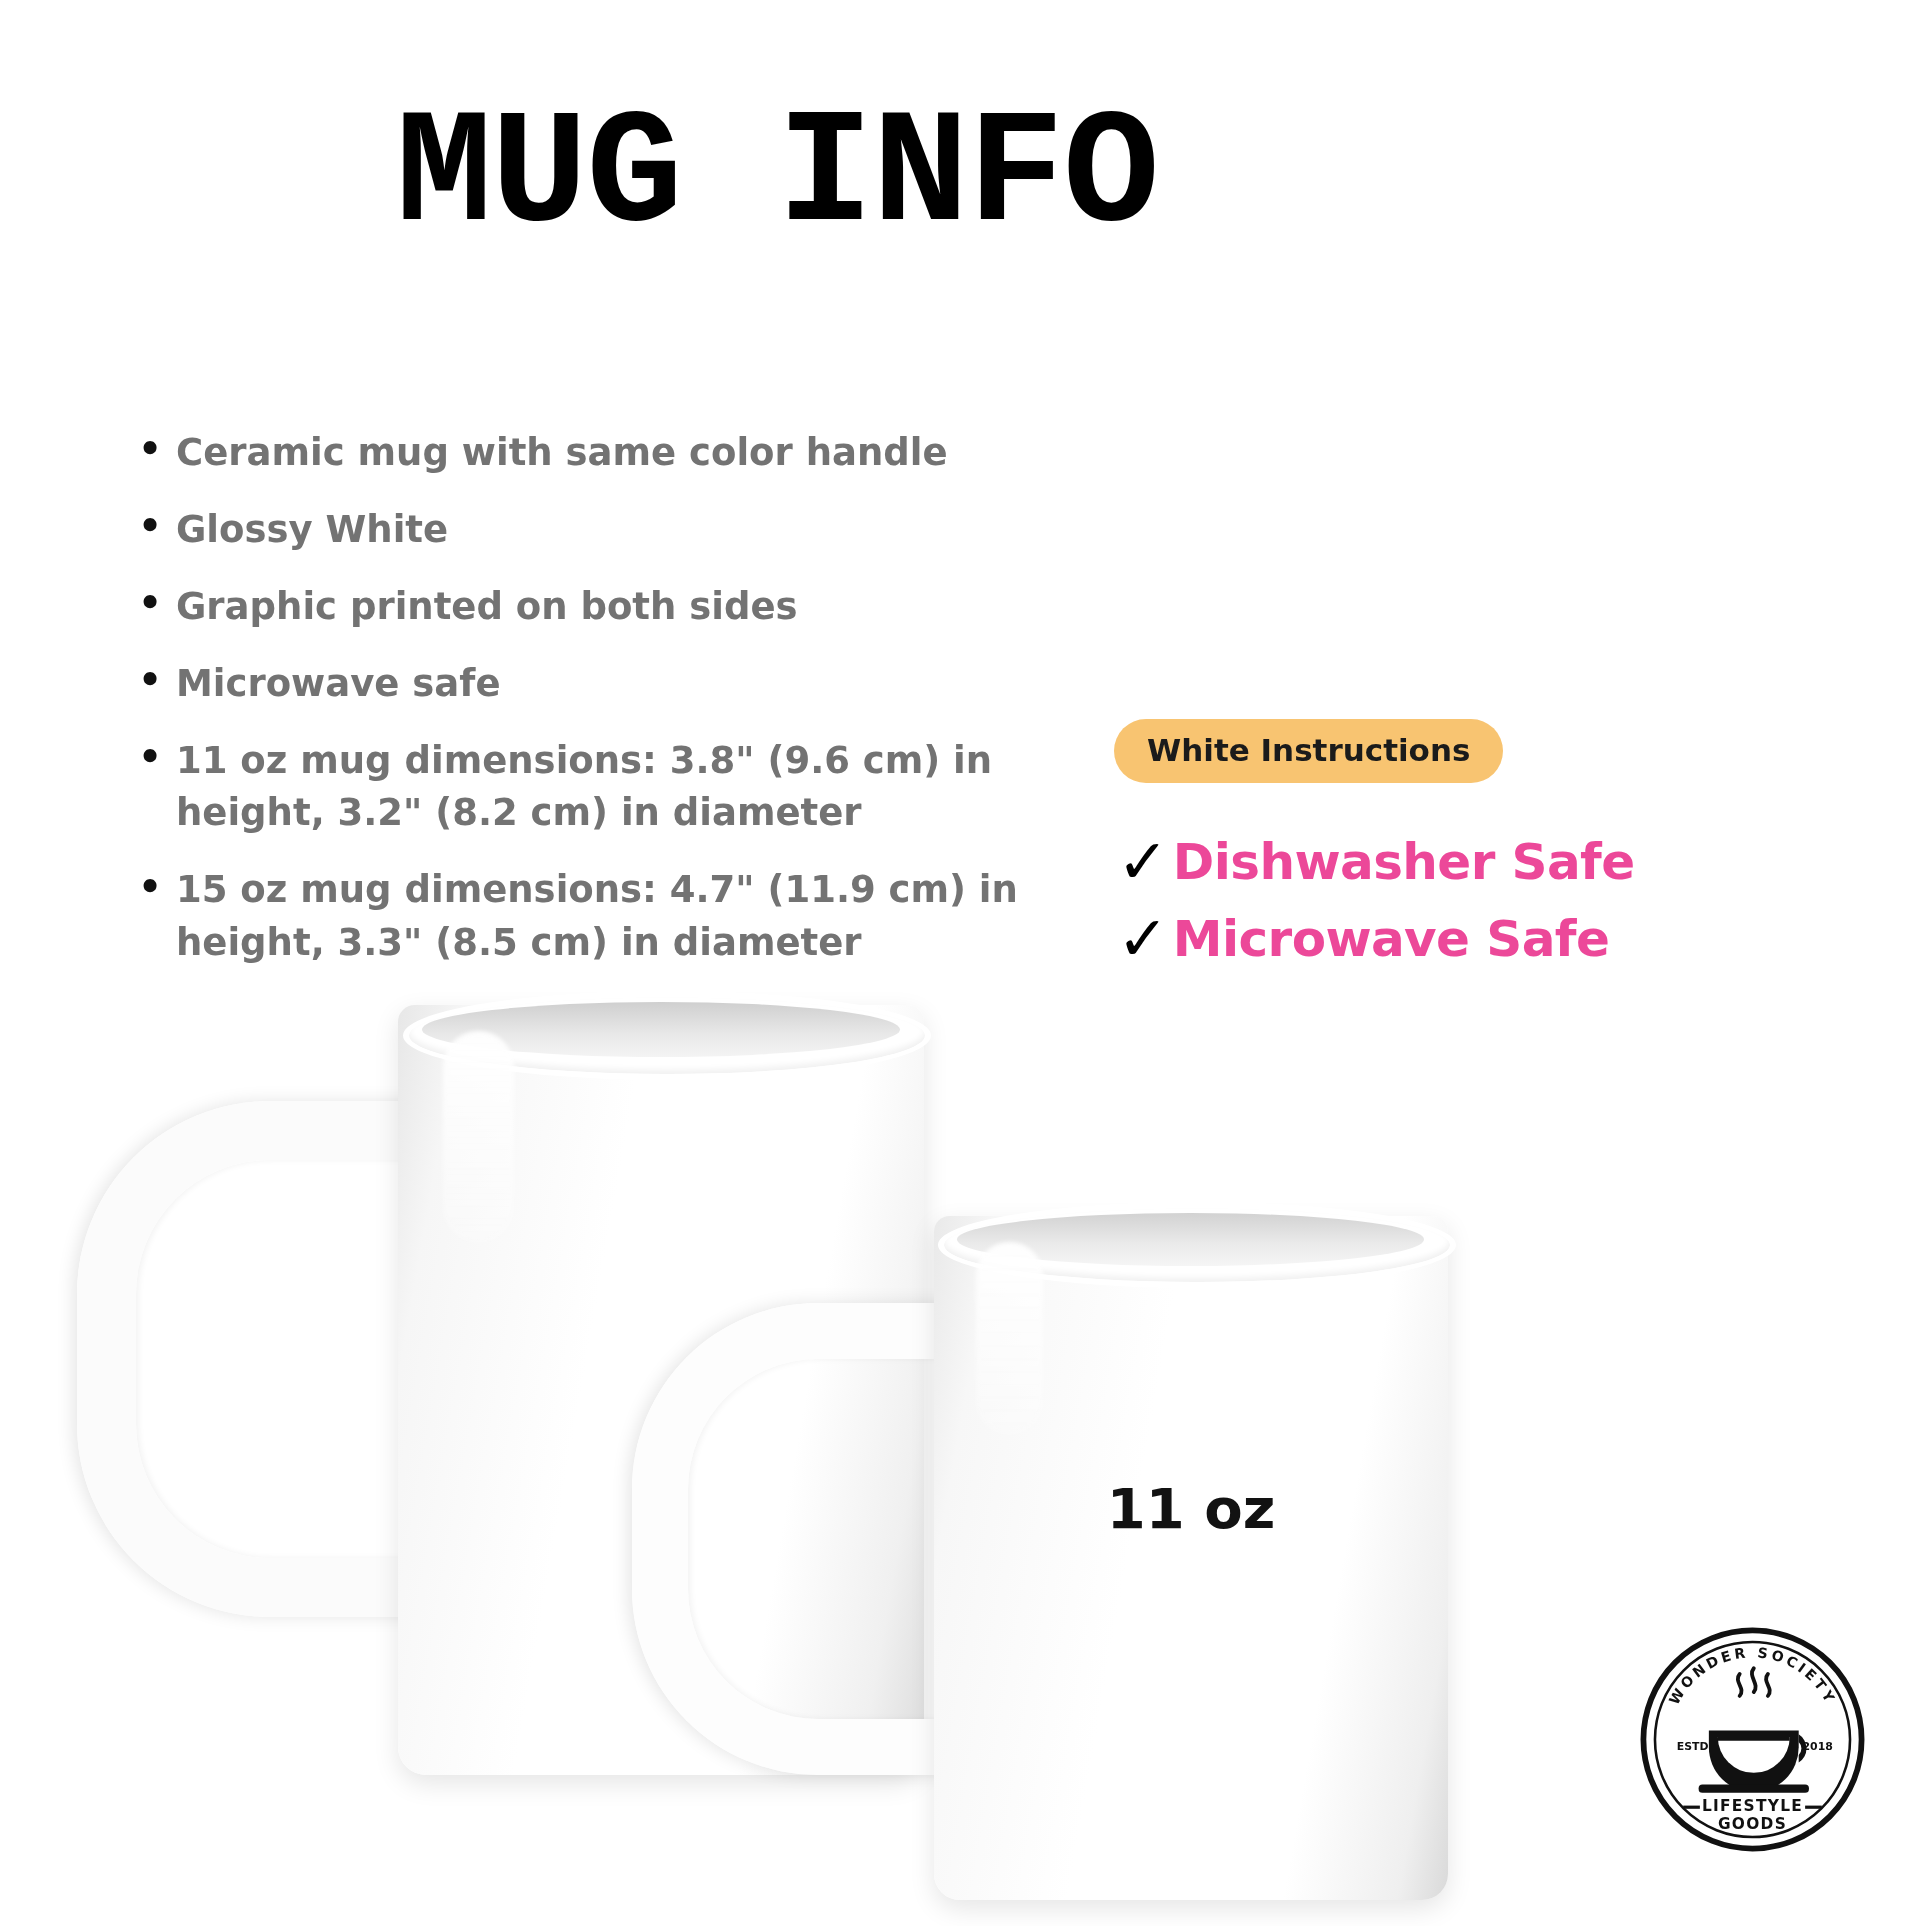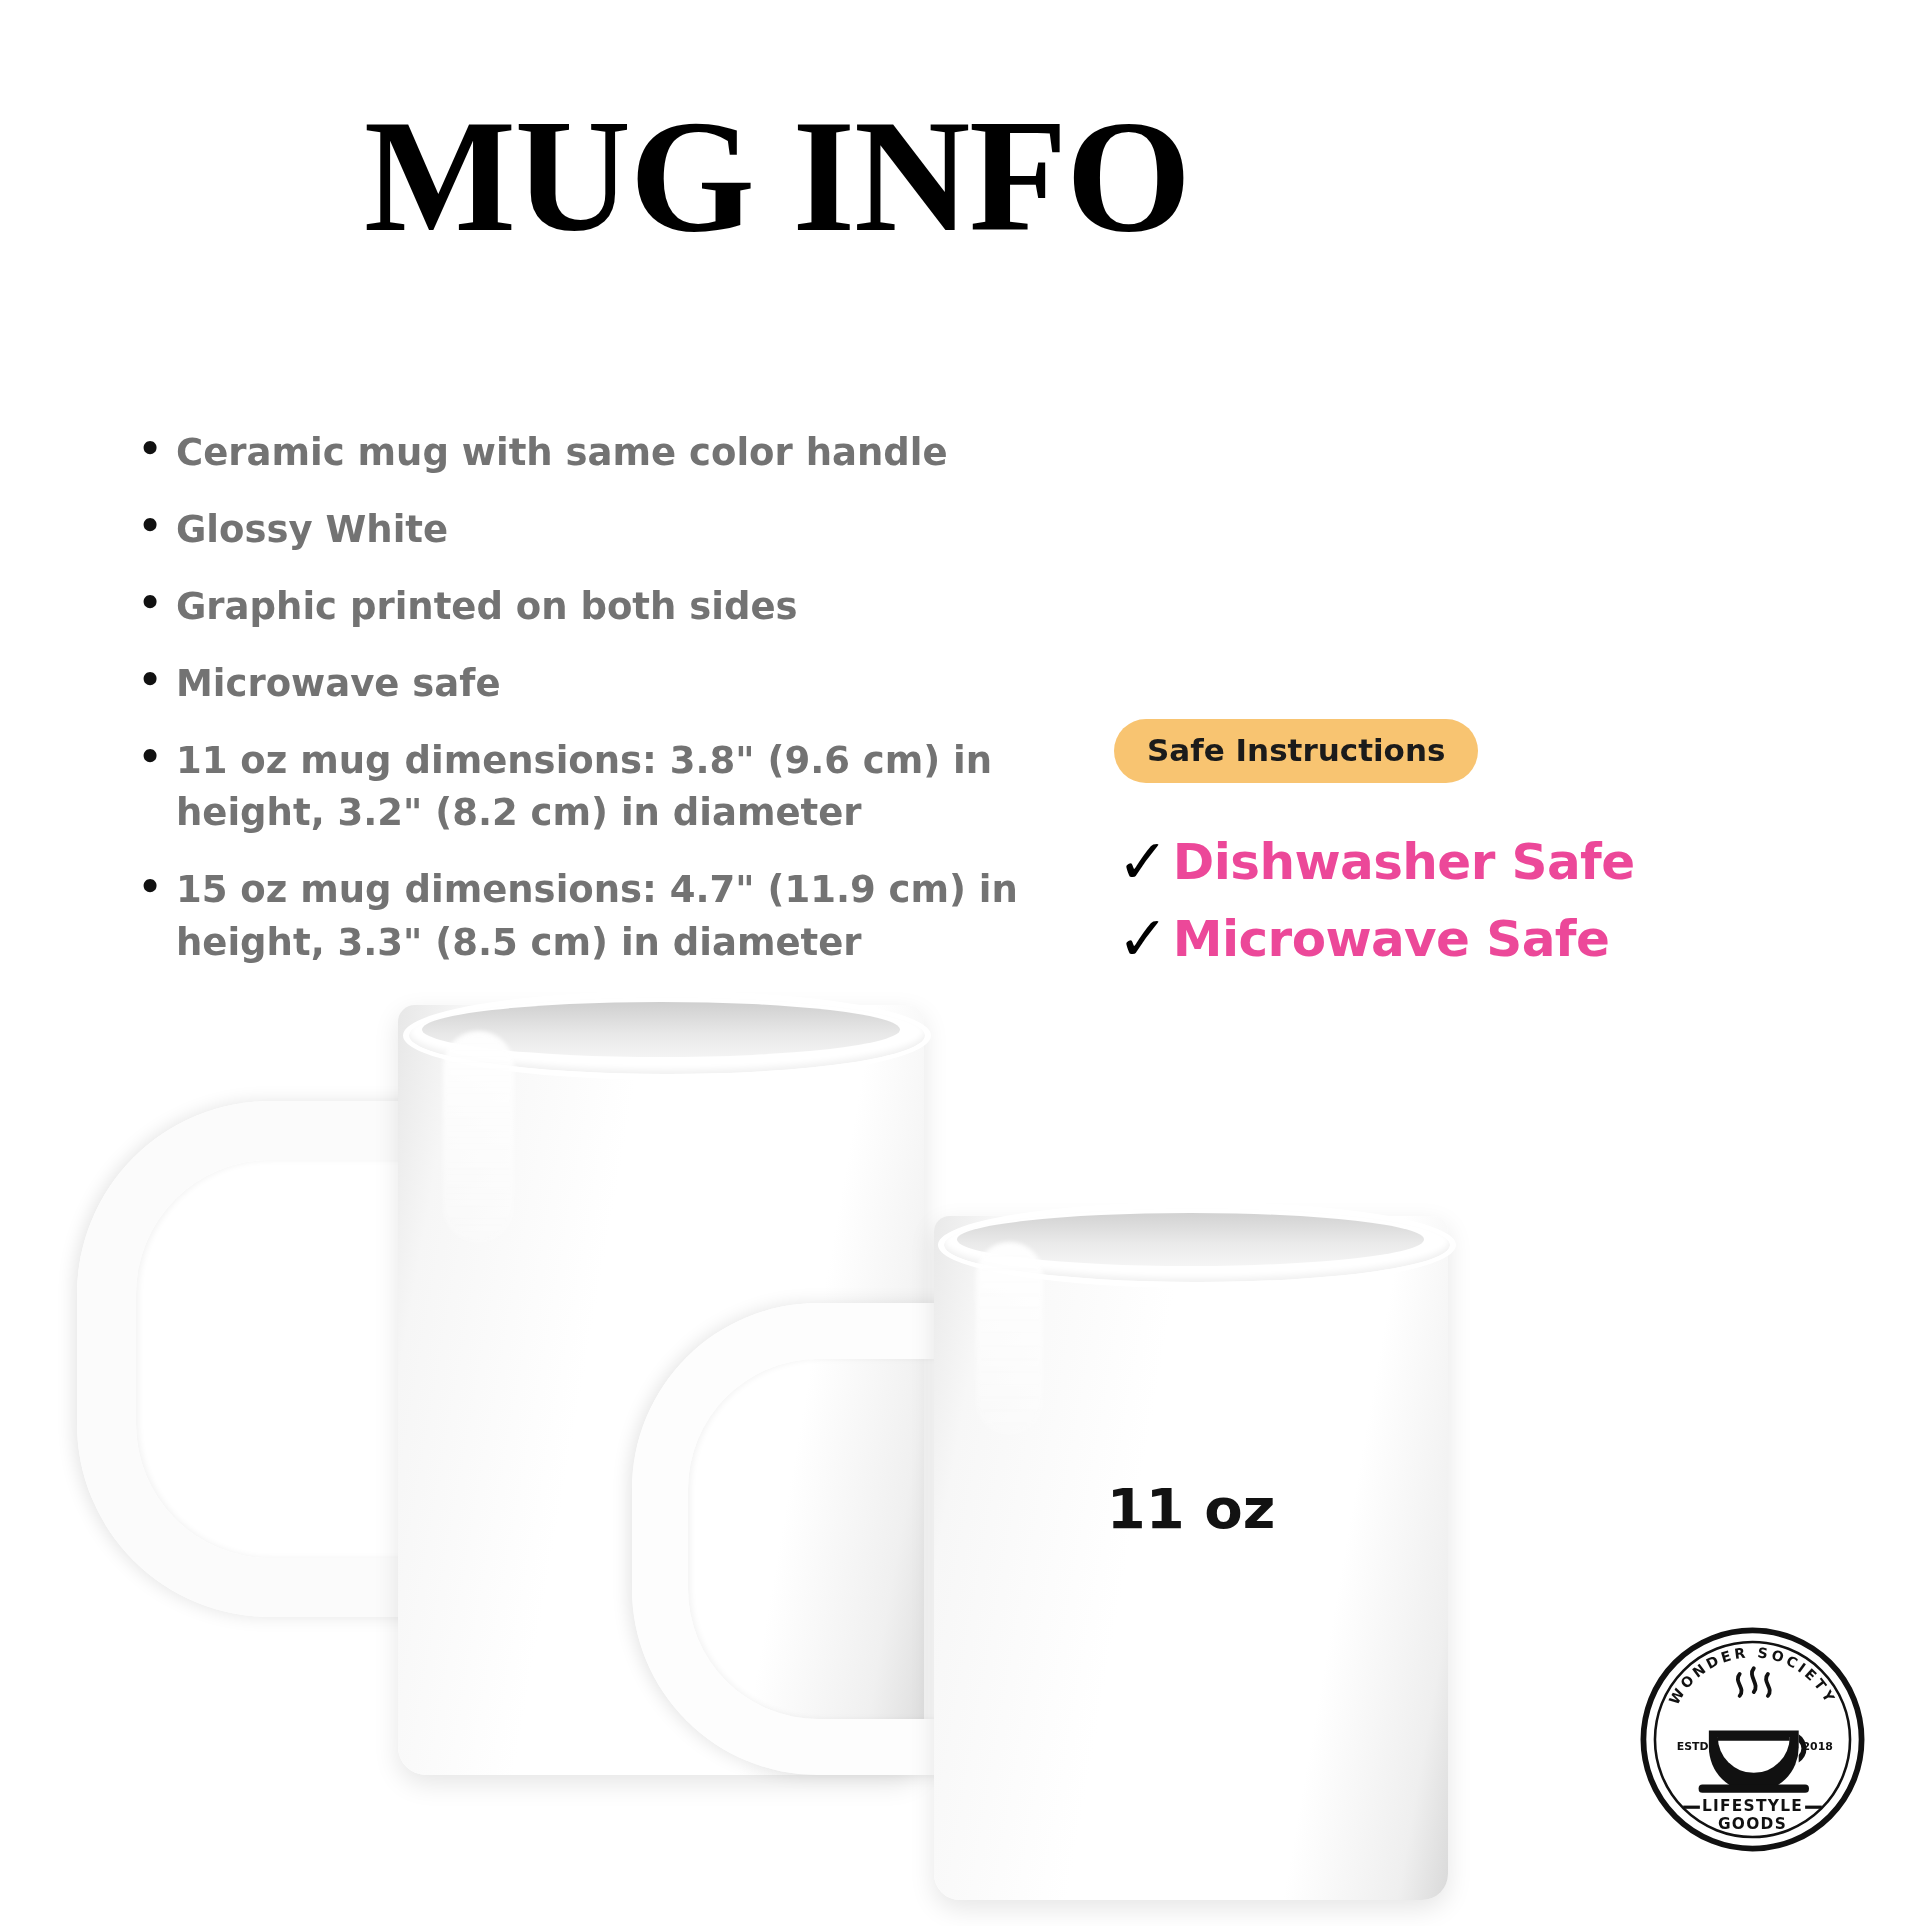--- a/index.html
+++ b/index.html
@@ -20,21 +20,21 @@
     position: absolute;
     top: 96px;
     left: 0;
     width: 1554px;
     text-align: center;
     font-size: 161px;
     font-weight: 700;
     letter-spacing: -1.3px;
     color: #000000;
     line-height: 1;
-    font-family: Liberation Serif, serif;
+    font-family: Liberation Mono, monospace;
   }
 
   
   .features {
     position: absolute;
     top: 427px;
     left: 128px;
     width: 899px;
     list-style: none;
     margin: 0;
@@ -269,21 +269,21 @@
 
 <ul class="features">
   <li>Ceramic mug with same color handle</li>
   <li>Glossy White</li>
   <li>Graphic printed on both sides</li>
   <li>Microwave safe</li>
   <li>11 oz mug dimensions: 3.8" (9.6 cm) in height, 3.2" (8.2 cm) in diameter</li>
   <li>15 oz mug dimensions: 4.7" (11.9 cm) in height, 3.3" (8.5 cm) in diameter</li>
 </ul>
 
-<div class="care-badge">Safe Instructions</div>
+<div class="care-badge">White Instructions</div>
 
 <div class="care-line l1">
   <span class="check">✓</span>
   <span class="care-text">Dishwasher Safe</span>
 </div>
 
 <div class="care-line l2">
   <span class="check">✓</span>
   <span class="care-text">Microwave Safe</span>
 </div>

